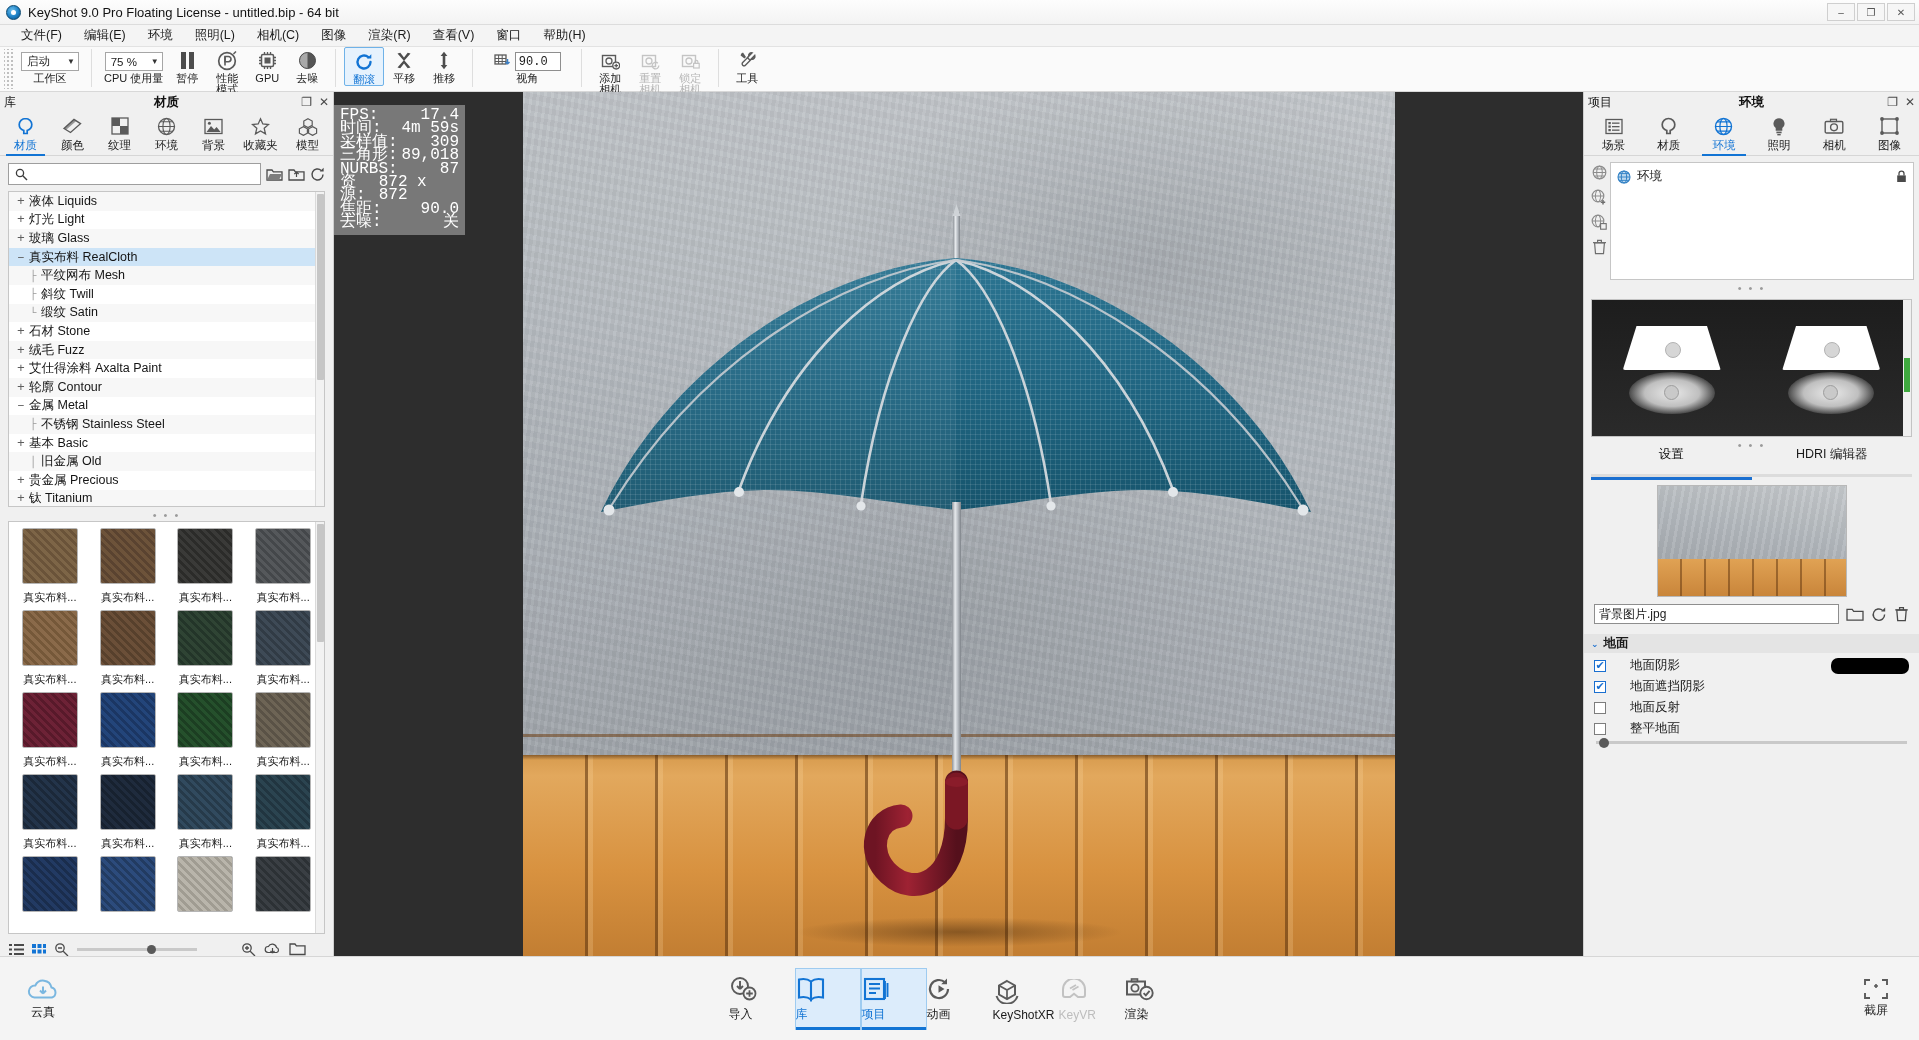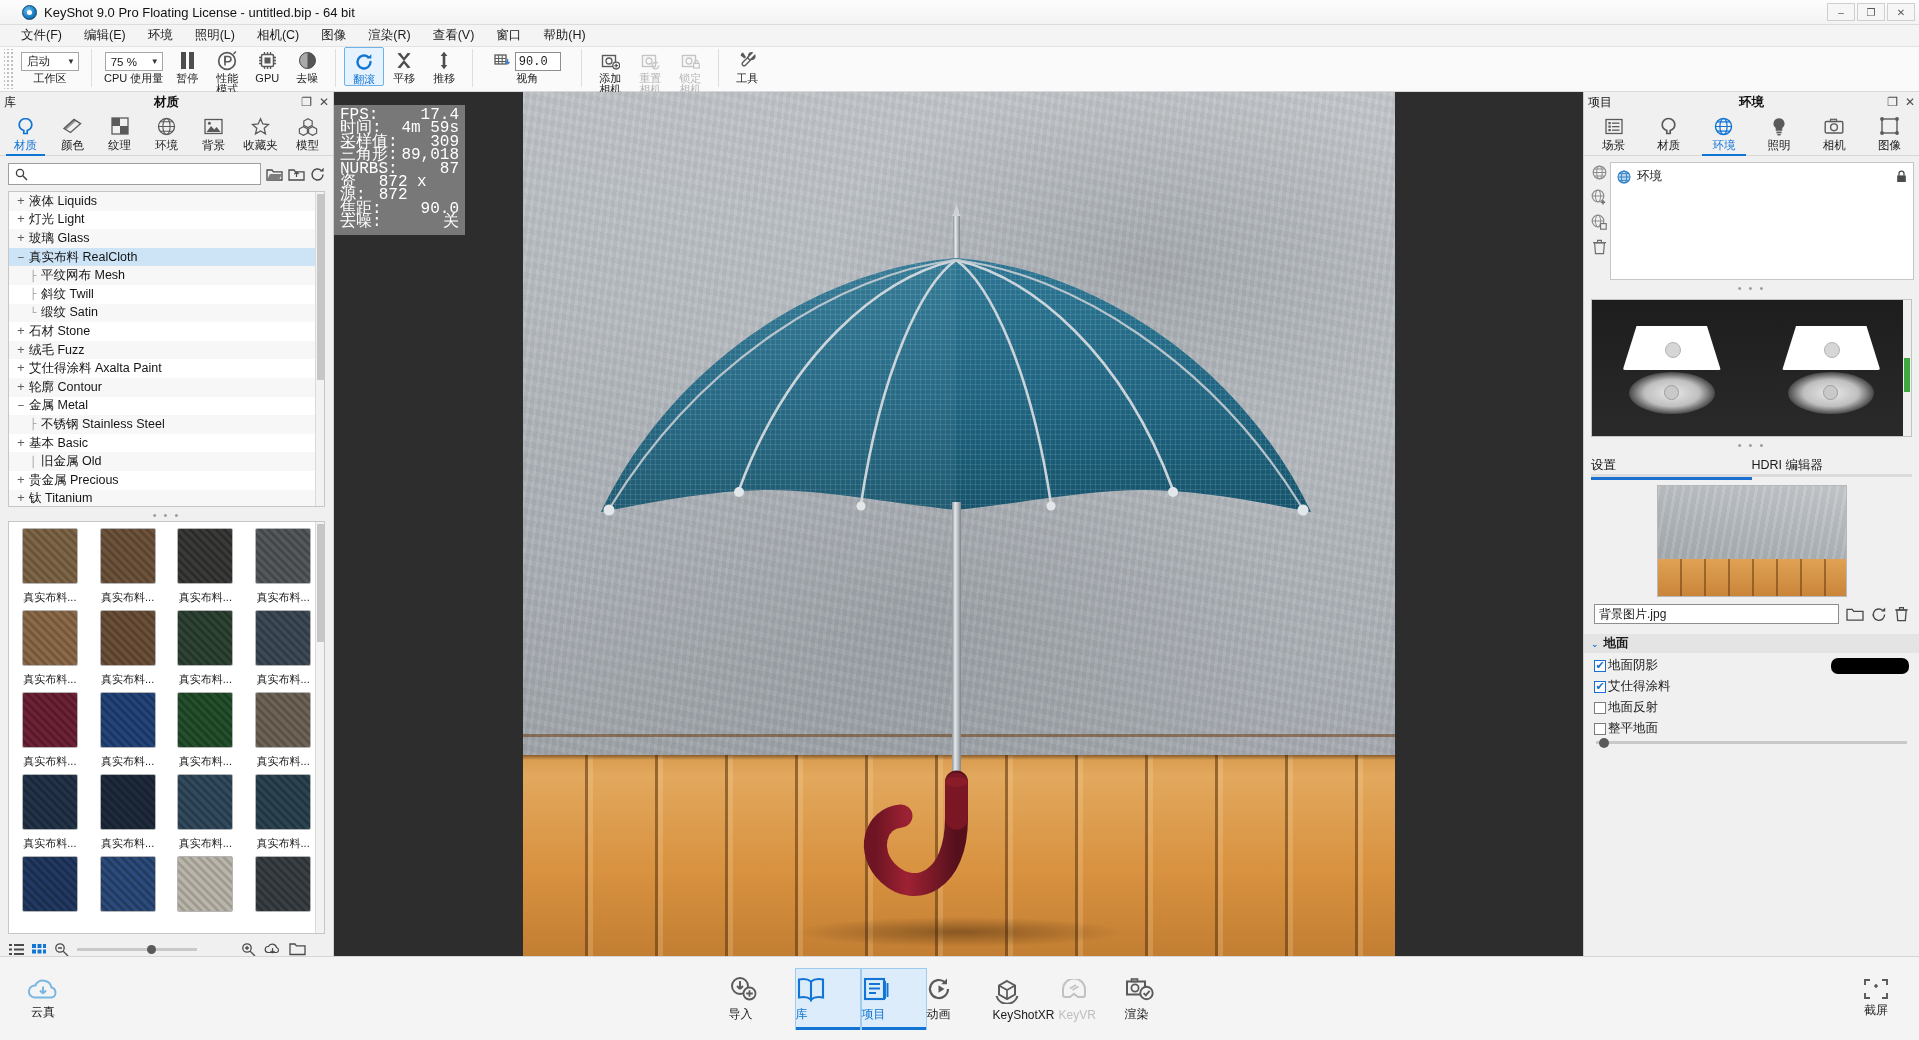--- a/index.html
+++ b/index.html
@@ -10,21 +10,21 @@
     background:#f0f0f0;
     -webkit-font-smoothing:antialiased;
   }
   .app { position:relative; width:1919px; height:1040px; background:#f0f0f0; }
 
   
   .titlebar {
     position:absolute; left:0; top:0; width:1919px; height:25px;
     background:linear-gradient(#fdfdfd,#f3f3f3);
     border-bottom:1px solid #dcdcdc;
-    display:flex; align-items:center; padding-left:22px;
+    display:flex; align-items:center; padding-left:6px;
   }
   .app-icon {
     width:15px;height:15px;border-radius:50%;
     background:radial-gradient(circle at 40% 35%, #6fc2ef 0%, #1b7fc4 55%, #0d4f80 100%);
     border:1px solid #0a4870; margin-right:7px; position:relative;flex:none;
   }
   .app-icon:after{content:"";position:absolute;left:4px;top:4px;width:5px;height:5px;background:#fff;border-radius:50%;}
   .title-text { font-size:13px; color:#121212; white-space:nowrap; }
   .win-btns { position:absolute; right:4px; top:3px; display:flex; gap:2px; }
   .win-btn {
@@ -253,21 +253,21 @@
   }
   .hdri-light .glow {
     position:absolute;left:12px;top:52px;width:86px;height:42px;border-radius:50%;
     background:radial-gradient(ellipse,#e9e9e9 0%,#bfbfbf 45%,rgba(60,60,60,0) 78%);
   }
   .hdri-light .glow .hole2{position:absolute;left:35px;top:13px;width:15px;height:15px;border-radius:50%;background:#c9c9c9;border:1px solid #9d9d9d;}
   .preview-scroll{position:absolute;right:0;top:0;width:8px;height:100%;background:#efefef;}
   .preview-thumb{position:absolute;left:1px;width:6px;top:58px;height:34px;background:#3fa93f;}
 
   .sub-tabs { display:flex; margin:4px 7px 0 7px; height:22px; align-items:flex-end; position:relative;}
-  .sub-tab { flex:1; text-align:left; font-size:12.5px; padding-bottom:3px; }
+  .sub-tab { flex:1; text-align:center; font-size:12.5px; padding-bottom:14px; }
   .sub-tabs:after{content:"";position:absolute;left:0;right:0;bottom:0;height:3px;background:#dcdcdc;}
   .sub-tab.sel { color:#111; position:relative; z-index:2;}
   .sub-tab.sel:after{content:"";position:absolute;left:0;right:0;bottom:-3px;height:3px;background:#1a6fd0;}
 
   .bg-thumb-wrap{ display:flex; justify-content:center; padding:8px 0 3px 0;}
   .bg-thumb {
     width:190px;height:112px;border:1px solid #b8b8b8; position:relative;overflow:hidden;
   }
   .bg-thumb .bw{position:absolute;left:0;top:0;right:0;height:66%;
     background:linear-gradient(190deg,#c6cacd,#b2b7bc 60%,#a7acb1);}
@@ -281,21 +281,21 @@
   .file-row { display:flex; align-items:center; gap:7px; padding:4px 10px 0 10px;}
   .file-input { flex:1; height:20px; border:1px solid #8e8e8e; background:#fff; font-size:12px;
     padding:0 4px; display:flex;align-items:center;}
   .file-ico { color:#4a4a4a; }
 
   .section-head {
     margin-top:10px; height:19px; background:#e4e4e4; display:flex;align-items:center;gap:5px;
     padding:0 7px; font-weight:bold; font-size:12.5px;
   }
   .section-head .caret{ color:#1a6fd0; font-size:9px;}
-  .chk-row { display:flex; align-items:center; gap:2px; padding:4px 10px 0 10px; font-size:12.5px;}
+  .chk-row { display:flex; align-items:center; gap:24px; padding:4px 10px 0 10px; font-size:12.5px;}
   .chk {
     width:12px;height:12px;border:1px solid #7d7d7d;background:#fff;flex:none;
     display:flex;align-items:center;justify-content:center;
   }
   .chk.on { border-color:#1a6fd0; }
   .chk.on:after { content:"✔"; font-size:11px; color:#1a6fd0; line-height:1; }
   .swatch-black {
     margin-left:auto; width:78px;height:16px;background:#000;border-radius:7px;
   }
   .val-row { display:flex;align-items:center; padding:6px 10px 0 10px; font-size:12.5px;}
@@ -1177,21 +1177,21 @@
       <span>地面</span>
     </div>
 
     <div class="chk-row">
       <span class="chk on"></span>
       <span>地面阴影</span>
       <span class="swatch-black"></span>
     </div>
     <div class="chk-row">
       <span class="chk on"></span>
-      <span>艾仕得涂料</span>
+      <span>地面遮挡阴影</span>
     </div>
     <div class="chk-row">
       <span class="chk"></span>
       <span>地面反射</span>
     </div>
     <div class="chk-row">
       <span class="chk"></span>
       <span>整平地面</span>
     </div>
 

